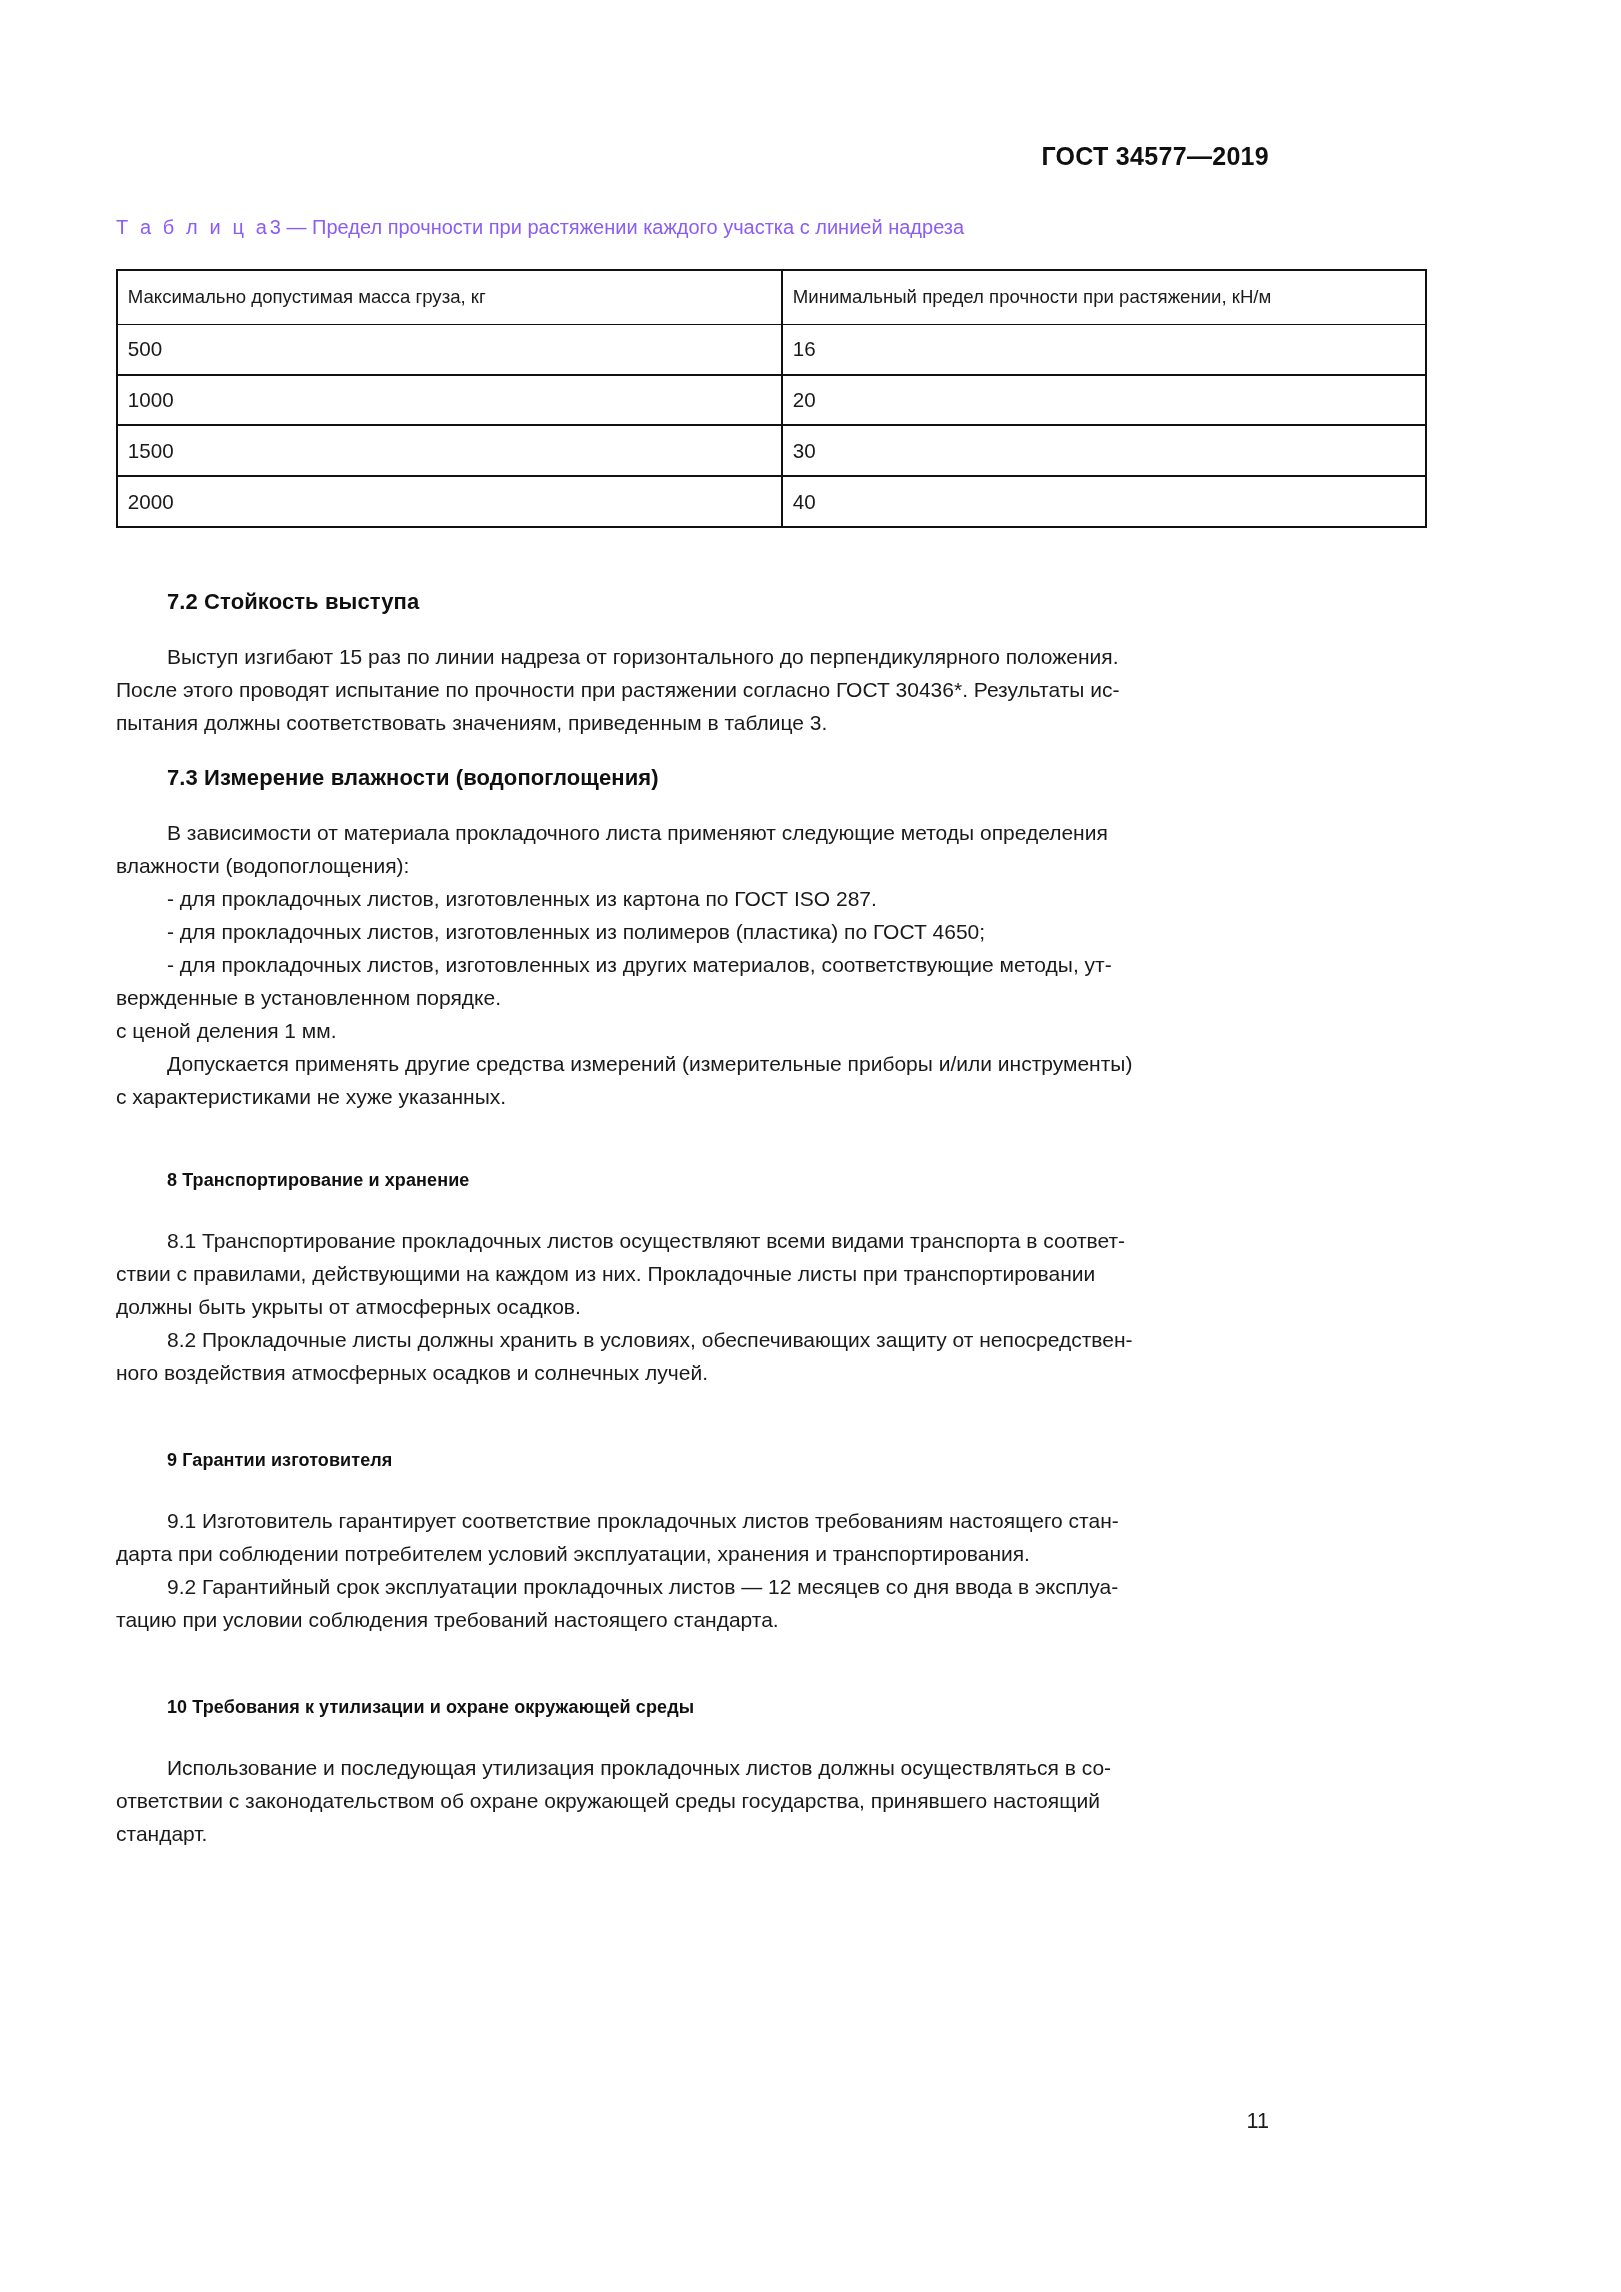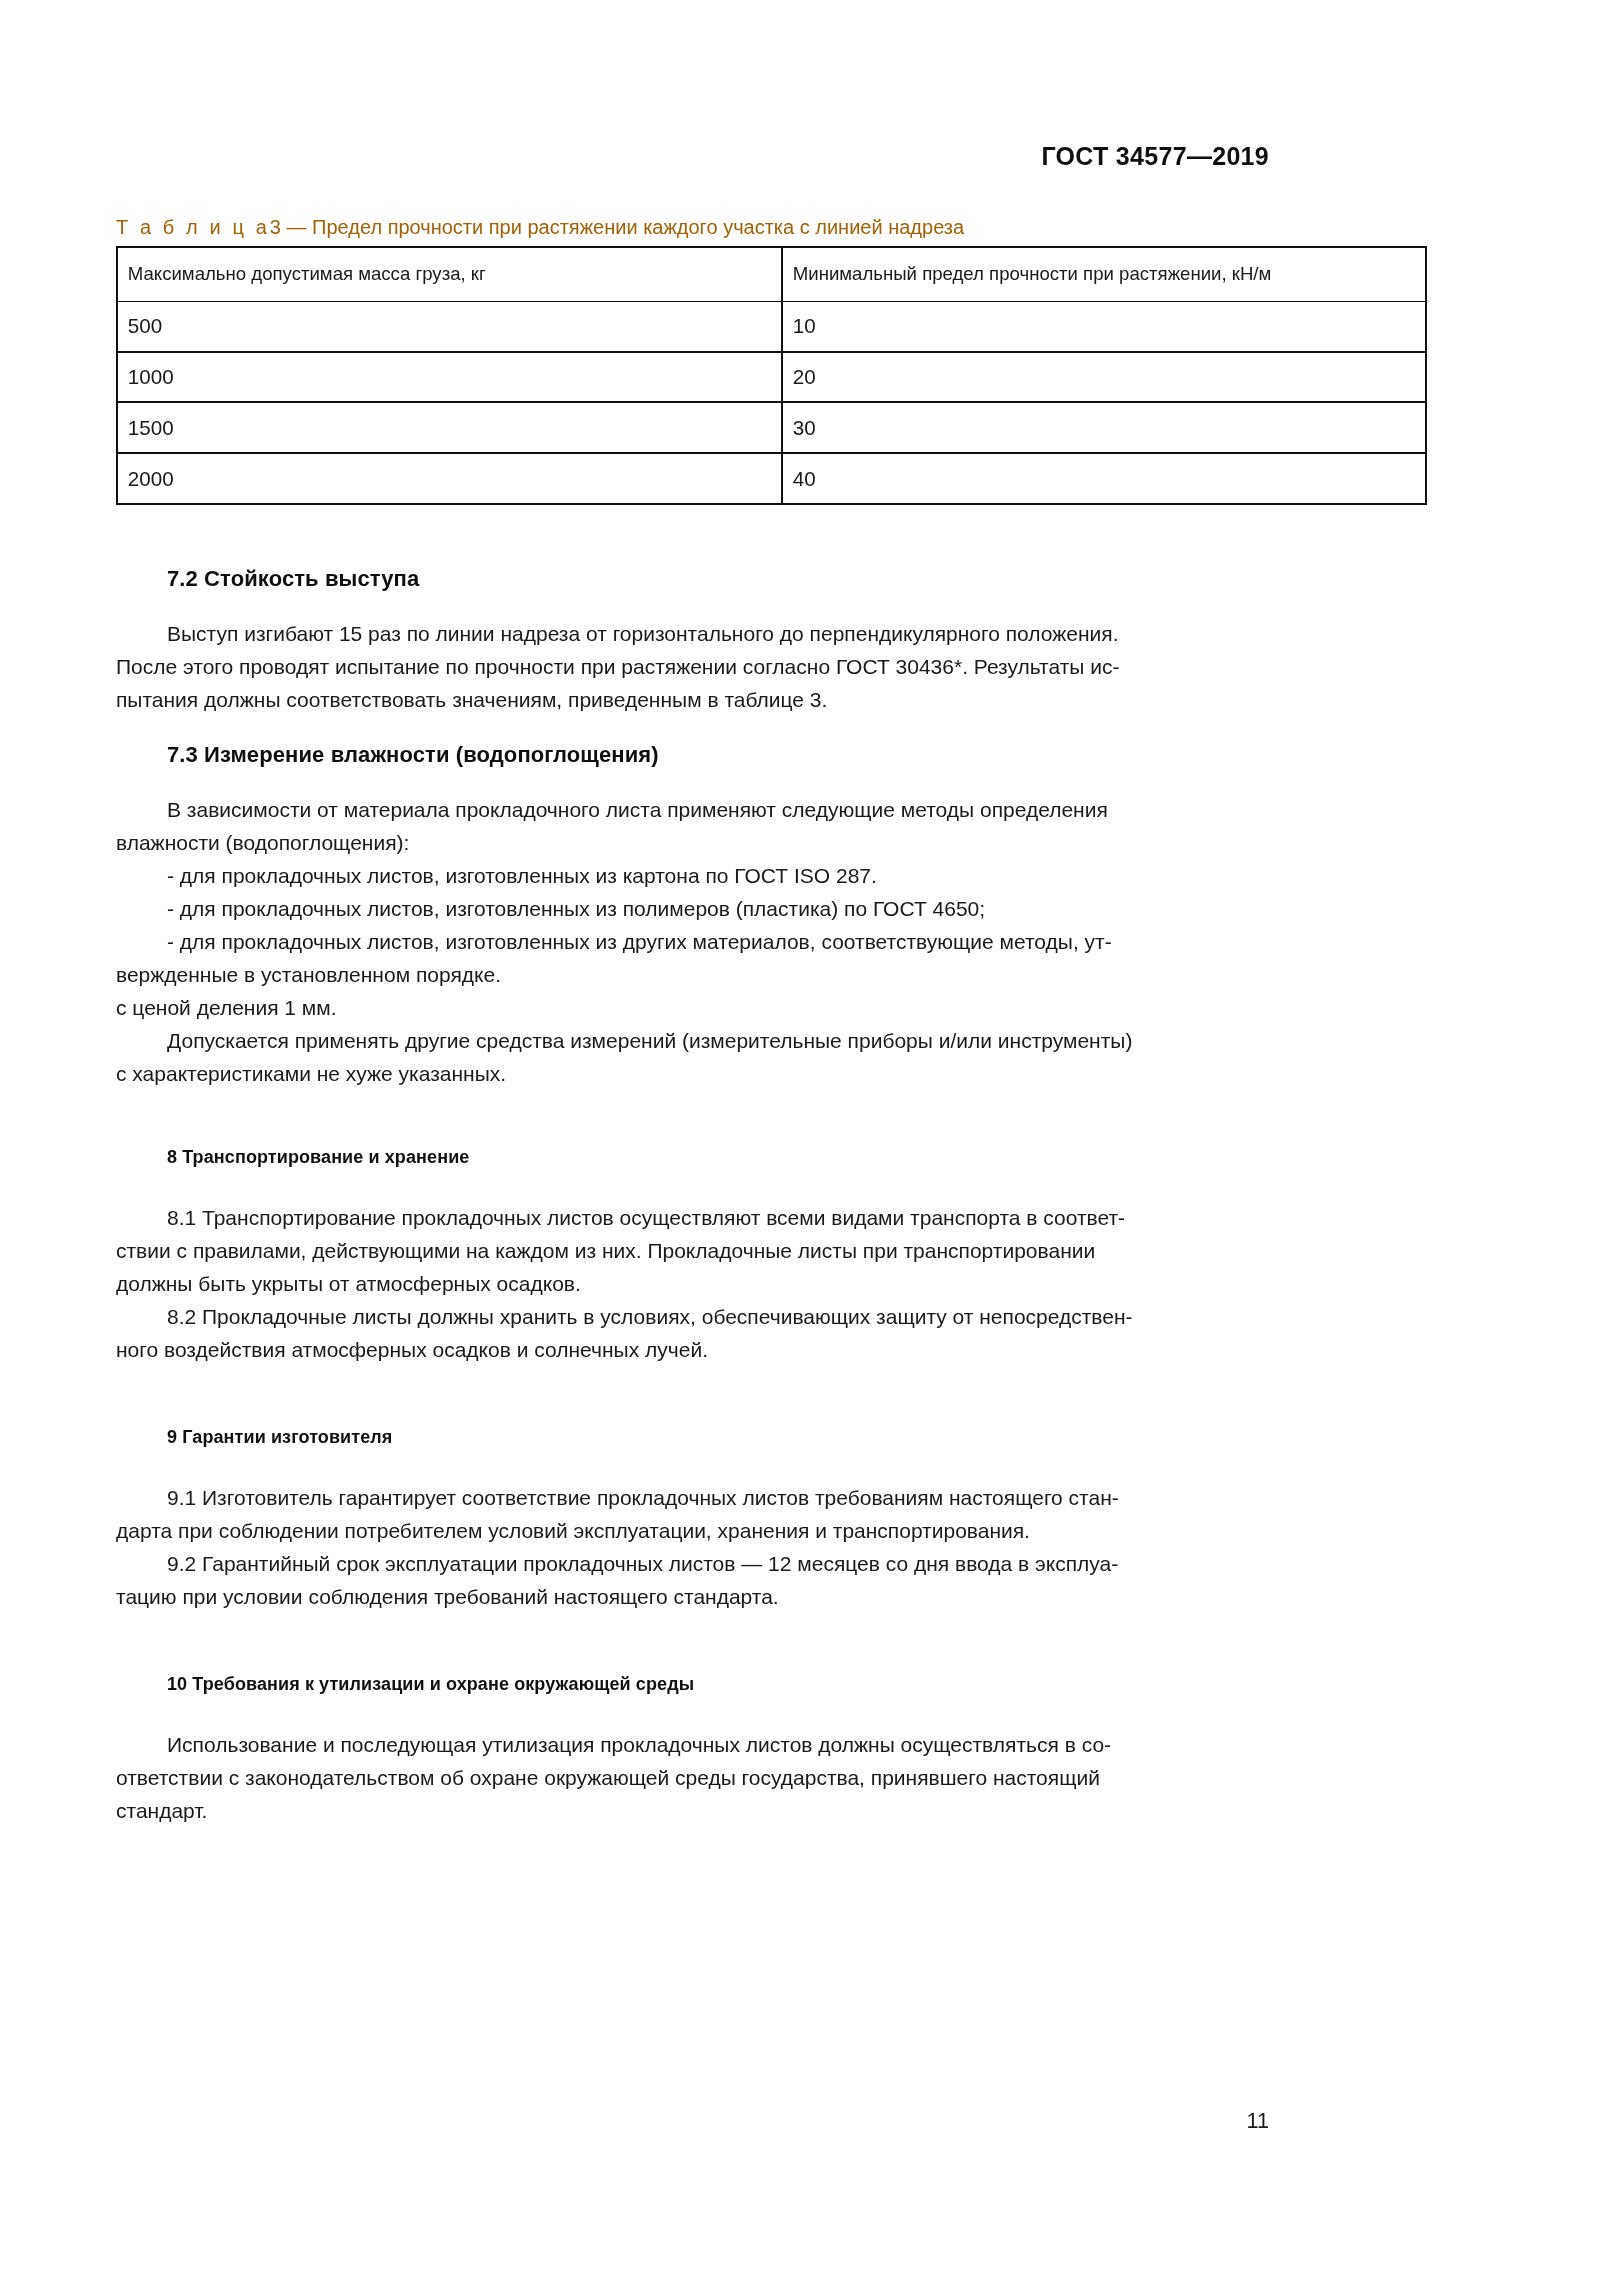--- a/index.html
+++ b/index.html
@@ -41,22 +41,22 @@
     position: absolute;
     left: 116px;
     top: 214px;
     width: 1325px;
   }
 
   
   .table-caption {
     font-size: 20px;
     line-height: 1.3;
-    color: #a16207;
-    margin: 0 0 6px 0;
+    color: #8b5cf6;
+    margin: 0 0 29px 0;
   }
   .table-caption .tbl-word {
     letter-spacing: 3.1px;
   }
 
   table.gost {
     border-collapse: collapse;
     width: 1308px;
     margin: 0 0 0 0;
     table-layout: fixed;
@@ -165,21 +165,21 @@
         </colgroup>
       <thead>
         <tr>
           <th>Максимально допустимая масса груза, кг</th>
           <th>Минимальный предел прочности при растяжении, кН/м</th>
         </tr>
       </thead>
       <tbody>
         <tr>
           <td>500</td>
-          <td>10</td>
+          <td>16</td>
         </tr>
         <tr>
           <td>1000</td>
           <td>20</td>
         </tr>
         <tr>
           <td>1500</td>
           <td>30</td>
         </tr>
         <tr>

